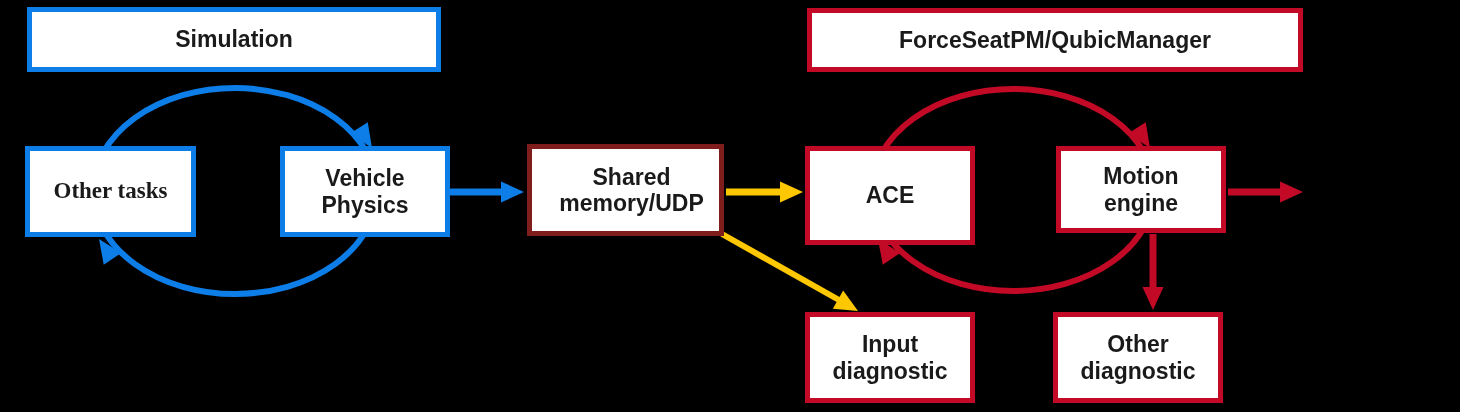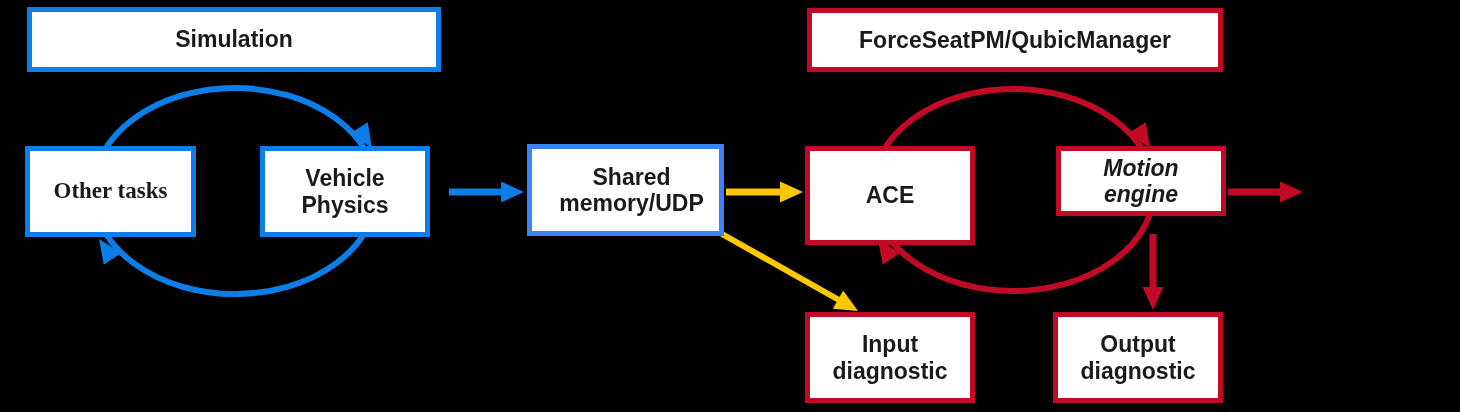--- a/index.html
+++ b/index.html
@@ -27,21 +27,21 @@
     justify-content: center;
     text-align: center;
     padding: 0 12px;
     color: #1a1a1a;
     font-weight: bold;
     font-size: 23px;
     line-height: 1.15;
   }
   .box.blue   { border: 5px solid #0d7de8; }
   .box.red    { border: 5px solid #c20a26; }
-  .box.yellow { border: 5px solid #3b82f6; padding-left: 24px; }
+  .box.yellow { border: 5px solid #7f1d1d; padding-left: 24px; }
   .box.plain  { border: none; }
   .lbl { display: block; }
 </style>
 </head>
 <body>
 
 <div class="canvas">
 
   <svg class="wires" width="1460" height="412" viewBox="0 0 1460 412">
 
@@ -66,46 +66,46 @@
     <polygon points="0,0 -23,-10.5 -23,10.5" transform="translate(1283,192)" fill="#c20a26"></polygon>
 
     <line x1="1133" y1="234" x2="1133" y2="288" stroke-width="7" stroke="#c20a26"></line>
     <polygon points="0,0 -23,-10.5 -23,10.5" transform="translate(1133,310) rotate(90)" fill="#c20a26"></polygon>
   </svg>
 
   <div class="box blue" style="left:7px; top:7px; width:414px; height:65px;">
     <span class="lbl">Simulation</span>
   </div>
 
-  <div class="box red" style="left:787px; top:8px; width:416px; height:64px;">
+  <div class="box red" style="left:787px; top:8px; width:496px; height:64px;">
     <span class="lbl">ForceSeatPM/QubicManager</span>
   </div>
 
   <div class="box blue" style="left:5px; top:146px; width:171px; height:91px;font-family:Liberation Serif, serif;">
     <span class="lbl">Other tasks</span>
   </div>
 
-  <div class="box blue" style="left:240px; top:146px; width:170px; height:91px;">
+  <div class="box blue" style="left:260px; top:146px; width:170px; height:91px;">
     <span class="lbl">Vehicle Physics</span>
   </div>
 
   <div class="box yellow" style="left:507px; top:144px; width:197px; height:92px;">
     <span class="lbl">Shared memory/UDP</span>
   </div>
 
   <div class="box red" style="left:785px; top:146px; width:170px; height:99px;">
     <span class="lbl">ACE</span>
   </div>
 
-  <div class="box red" style="left:1036px; top:146px; width:170px; height:70px;font-style:italic;">
+  <div class="box red" style="left:1036px; top:146px; width:170px; height:87px;">
     <span class="lbl">Motion engine</span>
   </div>
 
 
   <div class="box red" style="left:785px; top:312px; width:170px; height:91px;">
     <span class="lbl">Input diagnostic</span>
   </div>
 
   <div class="box red" style="left:1033px; top:312px; width:170px; height:91px;">
-    <span class="lbl">Output diagnostic</span>
+    <span class="lbl">Other diagnostic</span>
   </div>
 
 </div>
 
 </body></html>

